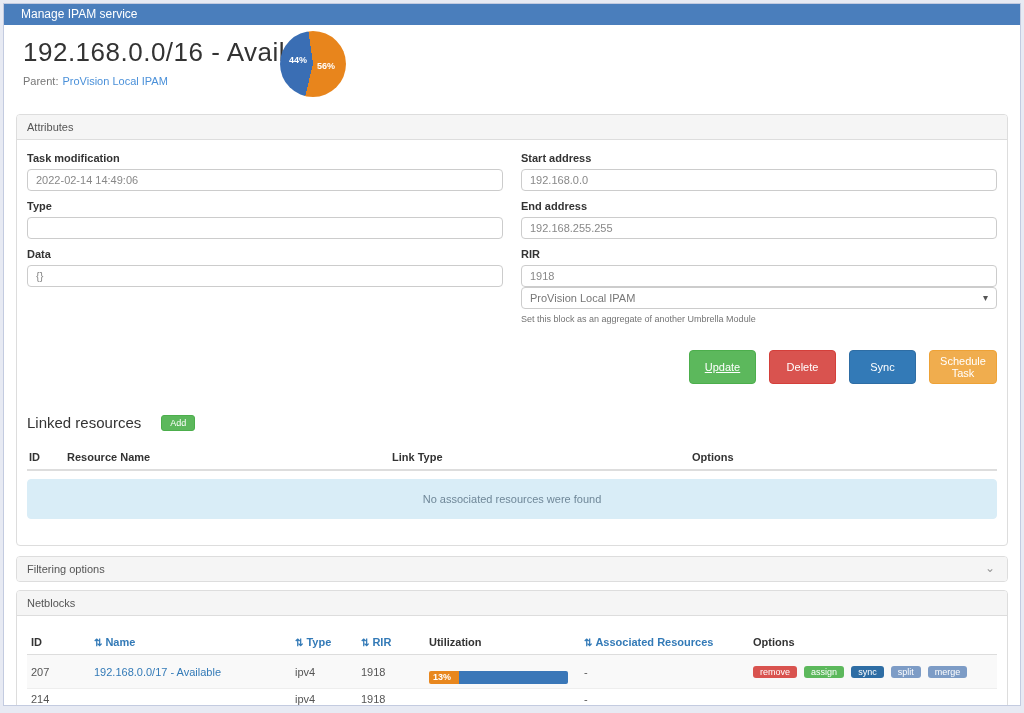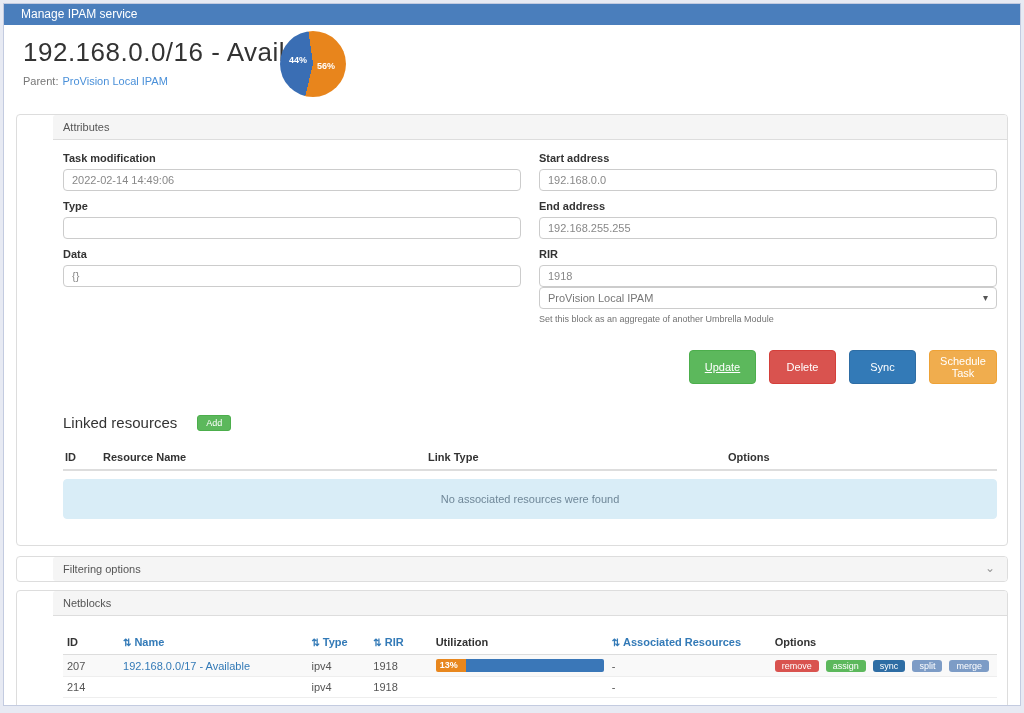--- a/index.html
+++ b/index.html
@@ -36,21 +36,20 @@
   }
   .pie-label { position: absolute; color: #fff; font-size: 9px; font-weight: bold; }
   .pie-label.blue { left: 9px; top: 24px; }
   .pie-label.orange { left: 37px; top: 30px; }
   
   .panel {
     margin: 0 12px;
     border: 1px solid #ddd;
     border-radius: 4px;
     background: #fff;
-    padding-left: 36px;
   }
   .panel-heading {
     background: #f5f5f5;
     border-bottom: 1px solid #ddd;
     border-radius: 3px 3px 0 0;
     padding: 6px 10px;
     font-size: 11px;
     color: #555;
     position: relative;
   }
@@ -127,21 +126,21 @@
   .nb-table th.c-type { width: 66px; }
   .nb-table th.c-rir { width: 68px; }
   .nb-table th.c-util { width: 155px; }
   .nb-table th.c-assoc { width: 169px; }
   .nb-table td {
     font-size: 11px; color: #555; padding: 4px; border-bottom: 1px solid #eee;
     white-space: nowrap;
   }
   .nb-table tr.striped td { background: #f9f9f9; }
   .nb-table a { color: #337ab7; text-decoration: none; }
-  .util-bar { display: flex; width: 168px; height: 13px; overflow: hidden; border-radius: 2px; }
+  .util-bar { display: flex; width: 139px; height: 13px; overflow: hidden; border-radius: 2px; margin-top: 12px; }
   .util-seg-used {
     background: #e8871e; color: #fff; font-size: 9px; font-weight: bold;
     line-height: 13px; padding-left: 4px; min-width: 30px; flex: 0 0 auto;
   }
   .util-seg-free { background: #3a77b8; flex: 1 1 auto; }
   .mini-btn {
     display: inline-block; font-size: 9px; color: #fff;
     padding: 1px 7px; border-radius: 3px; margin-right: 4px; cursor: pointer;
   }
   .mb-remove { background: #d9534f; }

